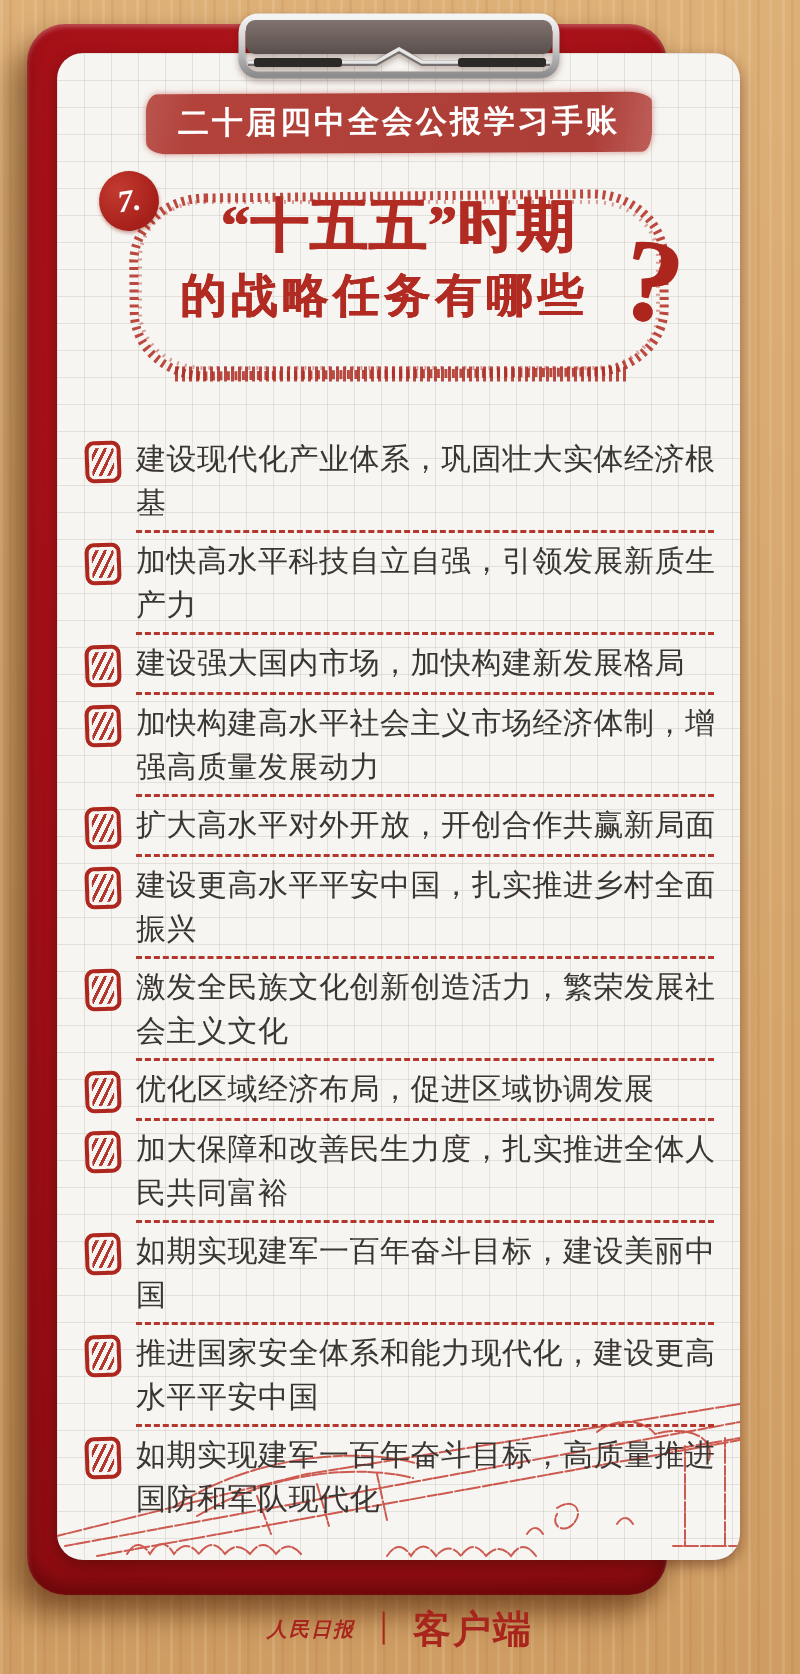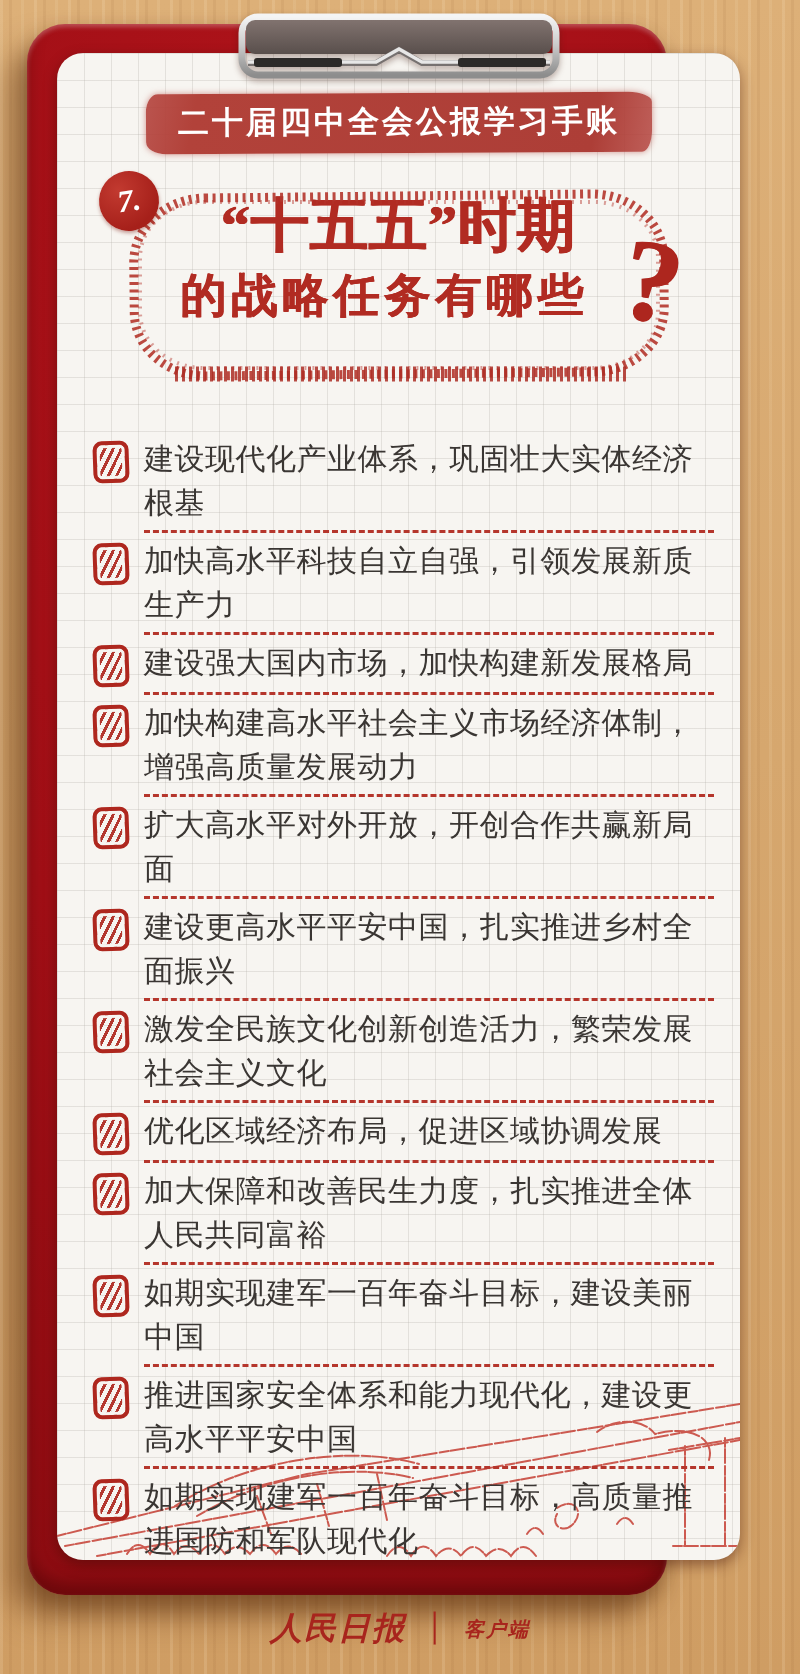--- a/index.html
+++ b/index.html
@@ -77,21 +77,21 @@
   }
   .qmark {
     position:absolute; right:-8px; top:36px; line-height:1;
     font-family:"Liberation Serif","DejaVu Serif",serif;
     font-size:118px; font-weight:900; color:#ad261e;
     transform:rotate(10deg);
     text-shadow:1px 0 currentColor;
   }
 
   
-  .tasks { position:relative; z-index:2; margin-top:54px; padding:0 24px 0 36px; }
+  .tasks { position:relative; z-index:2; margin-top:54px; padding:0 24px 0 28px; }
   .task { display:flex; align-items:flex-start; }
   .cb {
     flex:0 0 36px; height:42px; margin:4px 15px 0 0;
     border:4px solid #ae271e; border-radius:9px;
     background:repeating-linear-gradient(118deg,
       rgba(174,39,30,.92) 0 3px, rgba(174,39,30,0) 3px 7.5px);
     box-shadow:inset 0 0 0 3px #f7f5f1;
     transform:rotate(-2deg);
   }
   .task-text {
@@ -111,24 +111,24 @@
           filter:drop-shadow(0 3px 3px rgba(60,20,10,.35)); }
 
   
   .footer {
     position:absolute; left:0; right:0; top:1606px; height:46px; z-index:2;
     display:flex; align-items:center; justify-content:center; gap:12px;
     color:#a8251d;
   }
   .brand-script {
     font-family:"DejaVu Serif","Liberation Serif",serif;
-    font-style:italic; font-weight:bold; font-size:32px; letter-spacing:2px;
+    font-style:italic; font-weight:bold; font-size:20px; letter-spacing:2px;
   }
   .brand-divider { font-size:34px; font-weight:bold; transform:scaleX(.55); }
-  .brand-suffix { font-size:20px; font-weight:bold; letter-spacing:2px;font-style:italic; }
+  .brand-suffix { font-size:38px; font-weight:bold; letter-spacing:2px; }
 </style>
 </head>
 <body>
 
 <div class="board">
   <div class="paper">
 
     <div class="badge">
       <span>二十届四中全会公报学习手账</span>
     </div>

